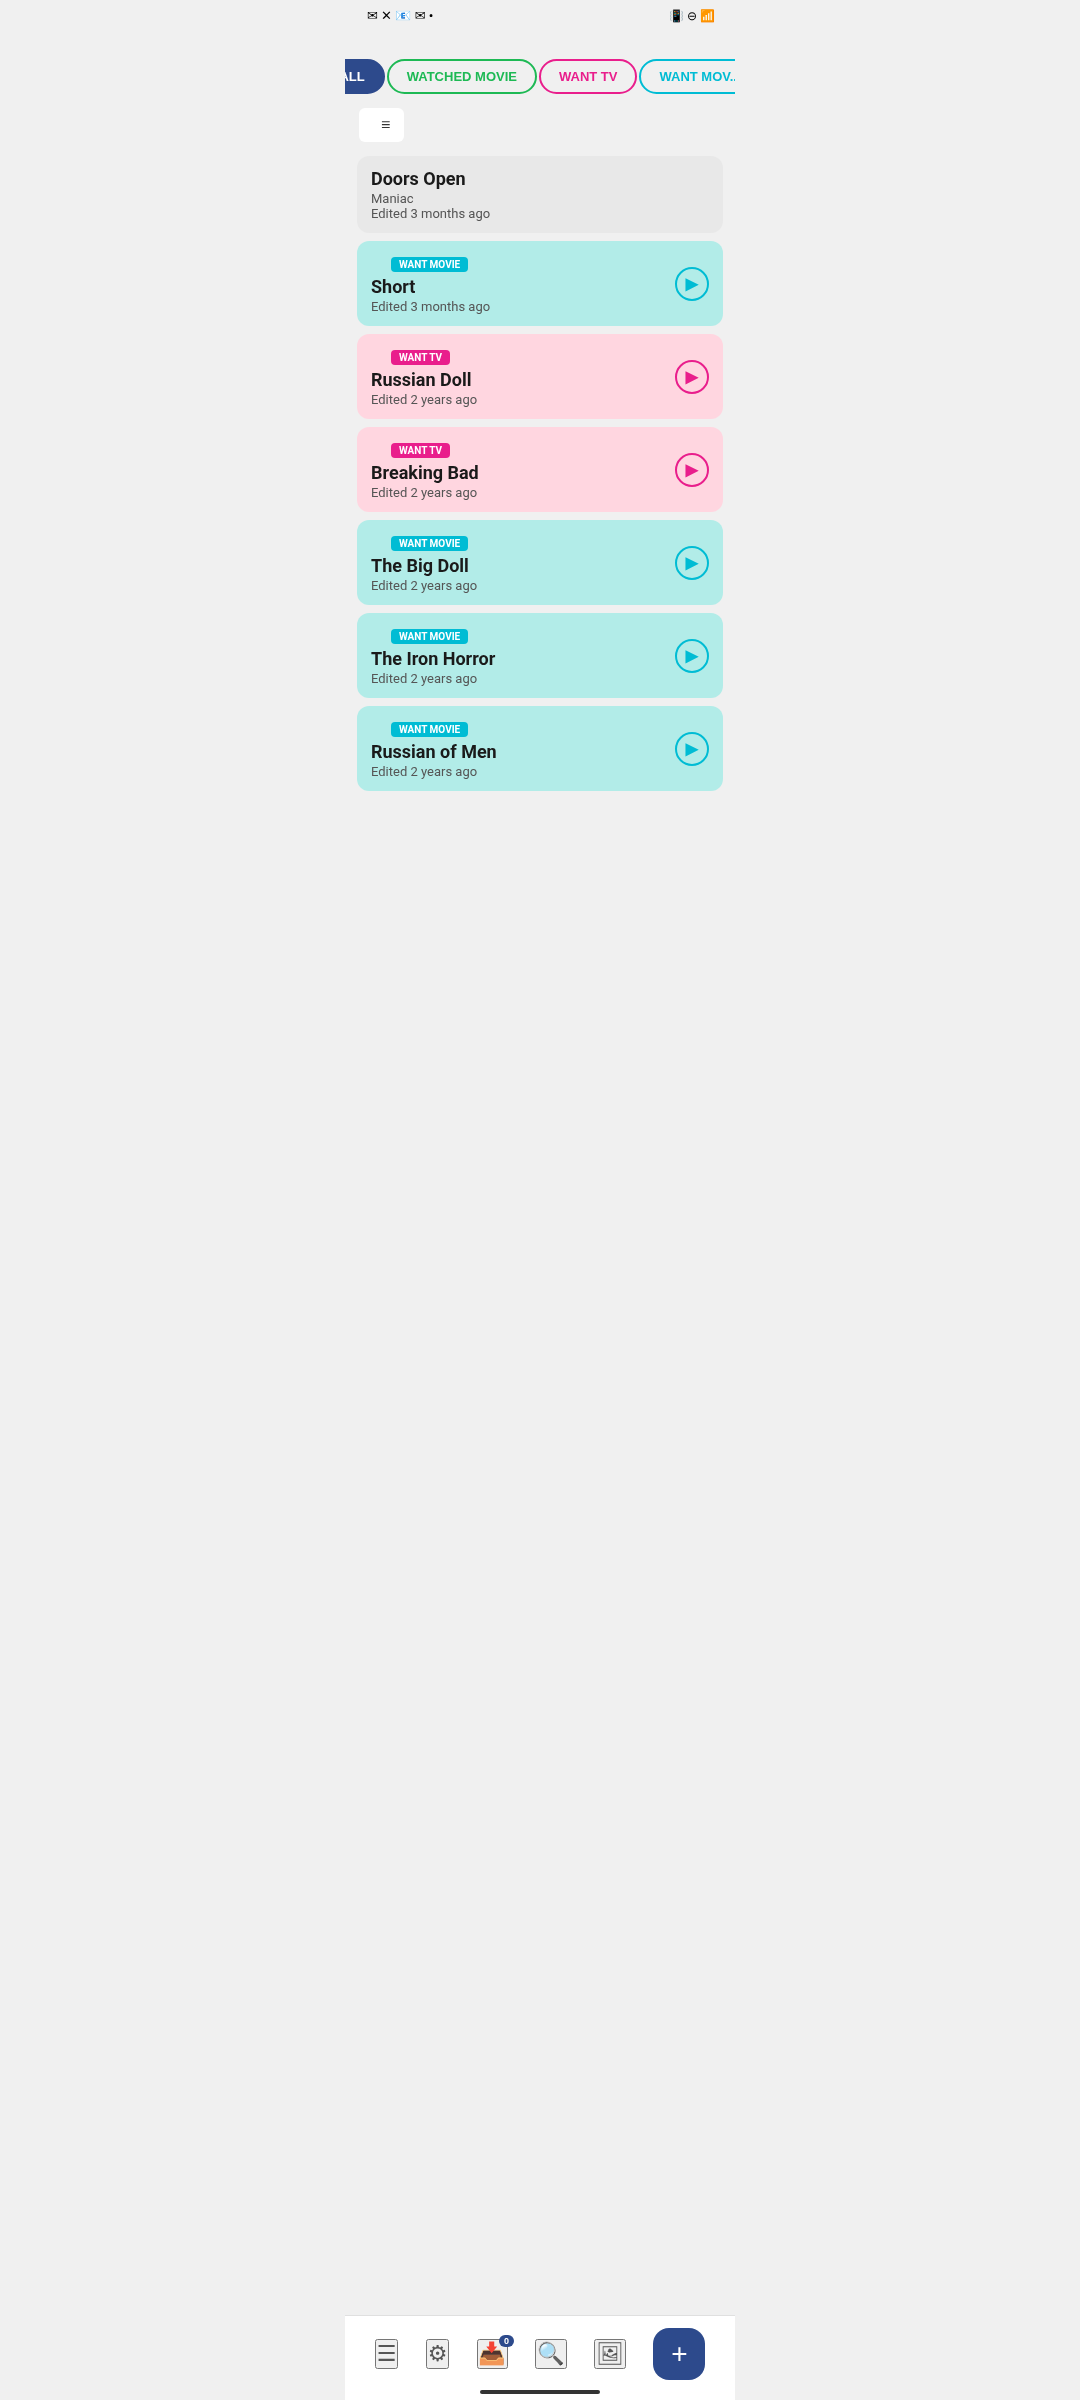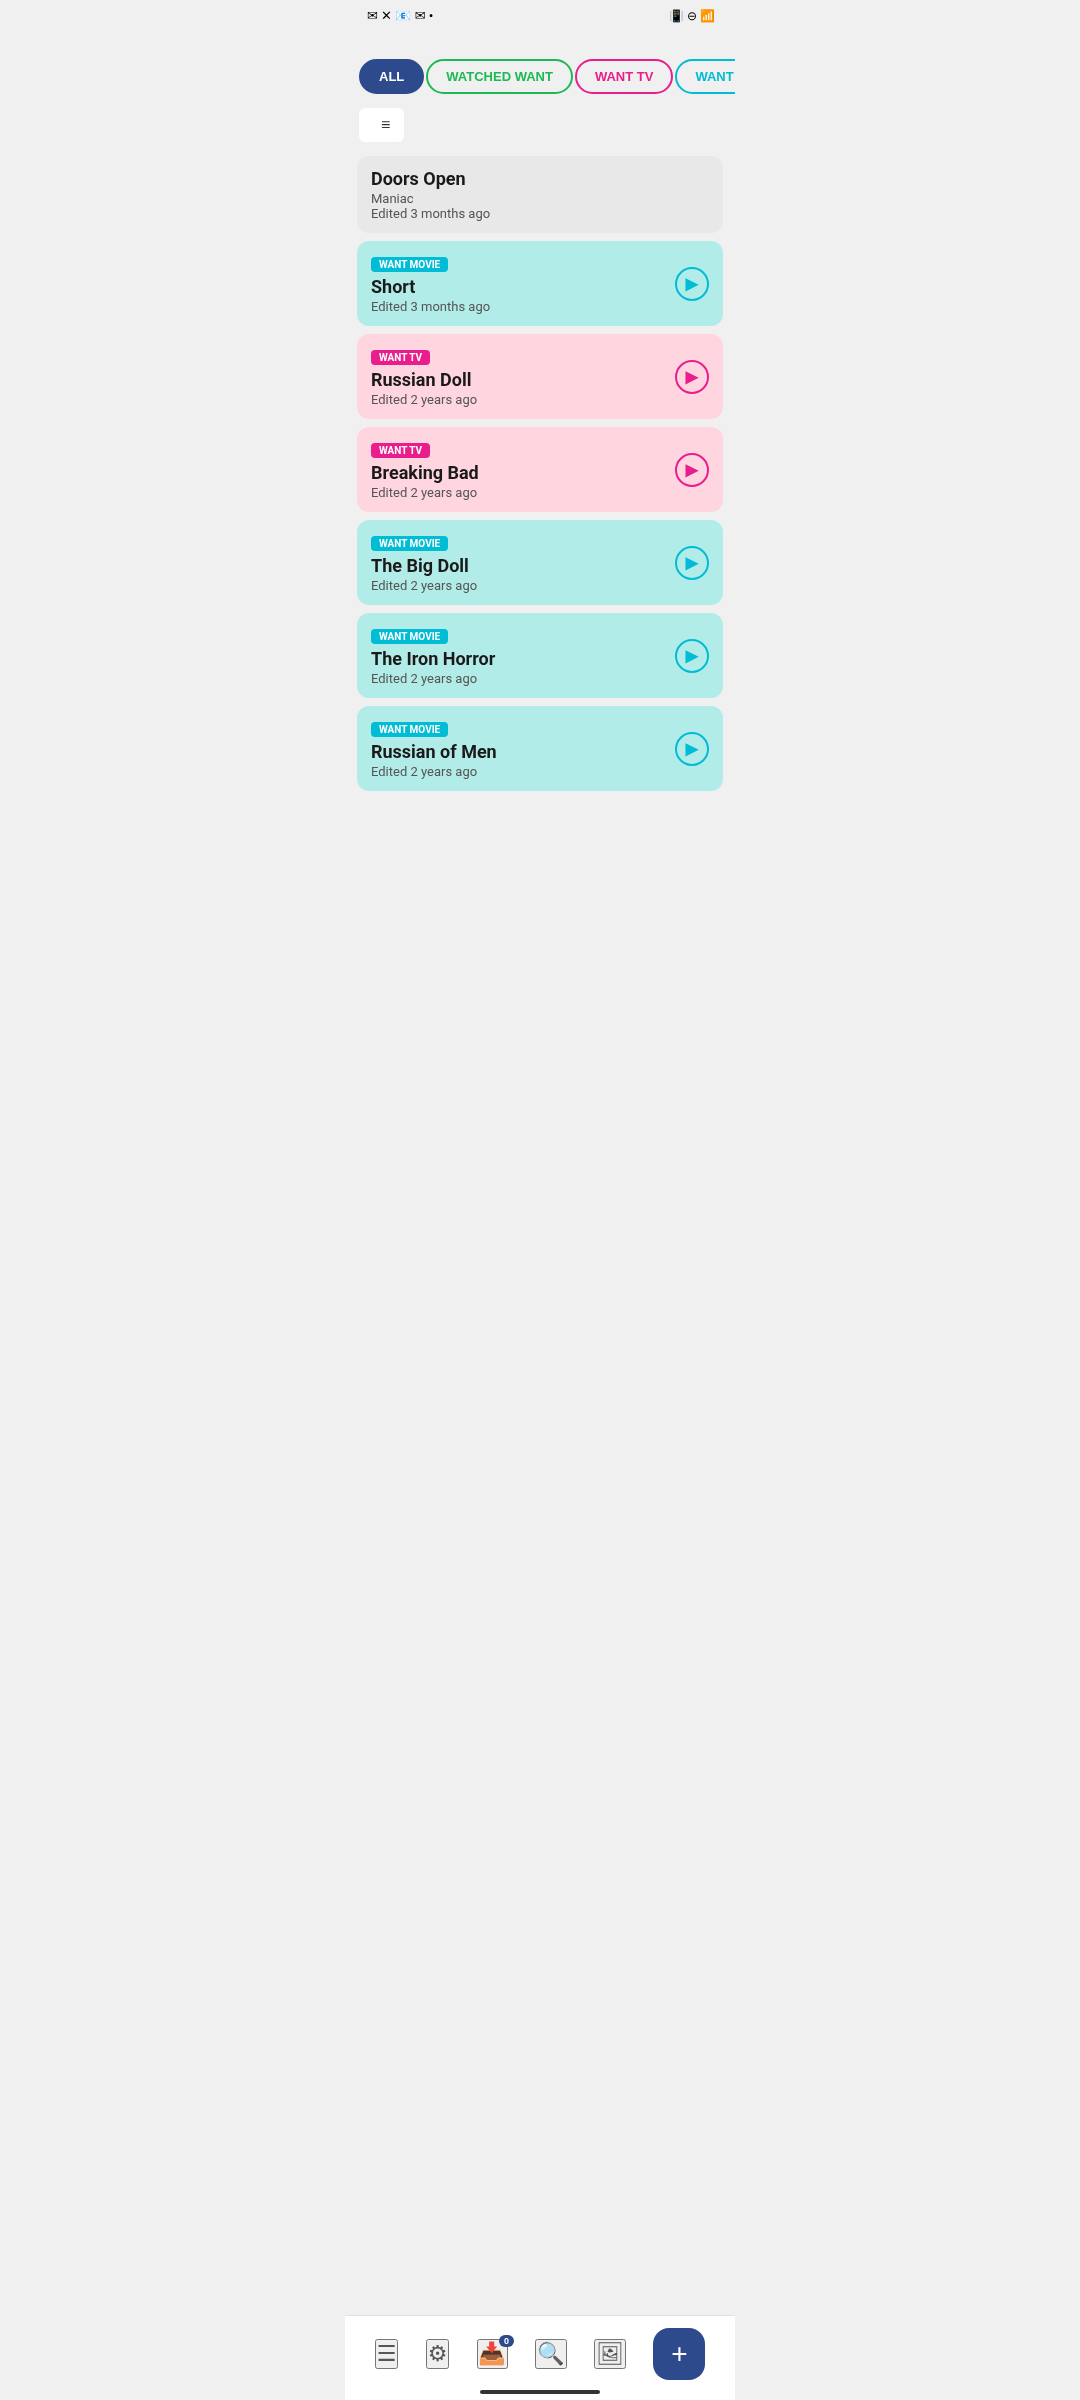--- a/index.html
+++ b/index.html
@@ -49,20 +49,21 @@
     }
 
     
     .filter-row {
       display: flex;
       gap: 2px;
       padding: 4px 14px 14px;
       overflow-x: auto;
       scrollbar-width: none;
       background: #f0f0f0;
+      justify-content: center;
     }
     .filter-row::-webkit-scrollbar { display: none; }
     .chip {
       border-radius: 50px;
       padding: 8px 18px;
       font-size: 13px;
       font-weight: 700;
       white-space: nowrap;
       cursor: pointer;
       border: 2px solid transparent;
@@ -135,20 +136,21 @@
 
     
     .tag {
       display: inline-block;
       border-radius: 4px;
       padding: 2px 8px;
       font-size: 10px;
       font-weight: 700;
       margin-bottom: 4px;
       color: white;
+      margin-left: 20px;
     }
     .tag-want-movie { background: #00bcd4; }
     .tag-want-tv { background: #e91e8c; }
 
     .item-title {
       font-size: 18px;
       font-weight: 700;
       color: #1a1a1a;
       margin-bottom: 2px;
     }
@@ -253,21 +255,21 @@
 
 <div class="header">
   <button class="back-btn">
     <span></span>
   </button>
   <h1 class="header-title"></h1>
 </div>
 
 <div class="filter-row">
   <button class="chip chip-all">ALL</button>
-  <button class="chip chip-watched">WATCHED WANT</button>
+  <button class="chip chip-watched">WATCHED MOVIE</button>
   <button class="chip chip-want-tv">WANT TV</button>
   <button class="chip chip-want-movie">WANT MOV...</button>
 </div>
 
 <div class="sort-bar">
   <button class="sort-btn">
     <span></span>
     <span class="sort-icon">≡</span>
   </button>
   <span class="entries-count"></span>

